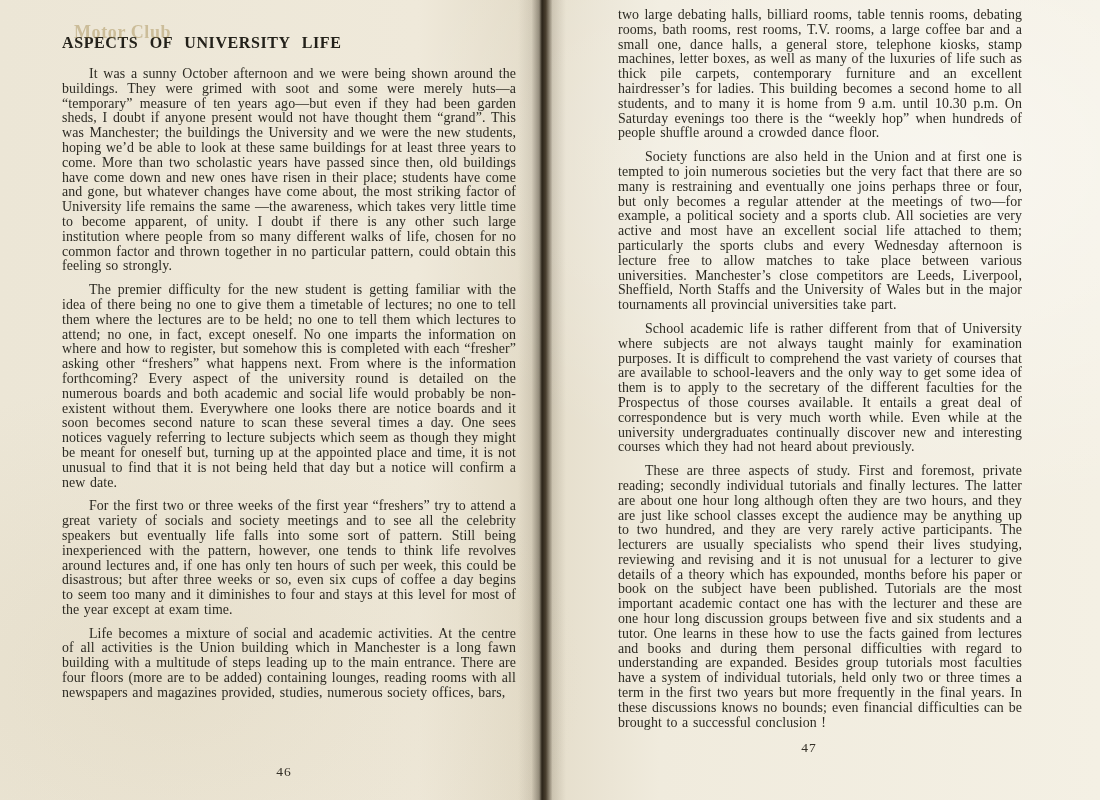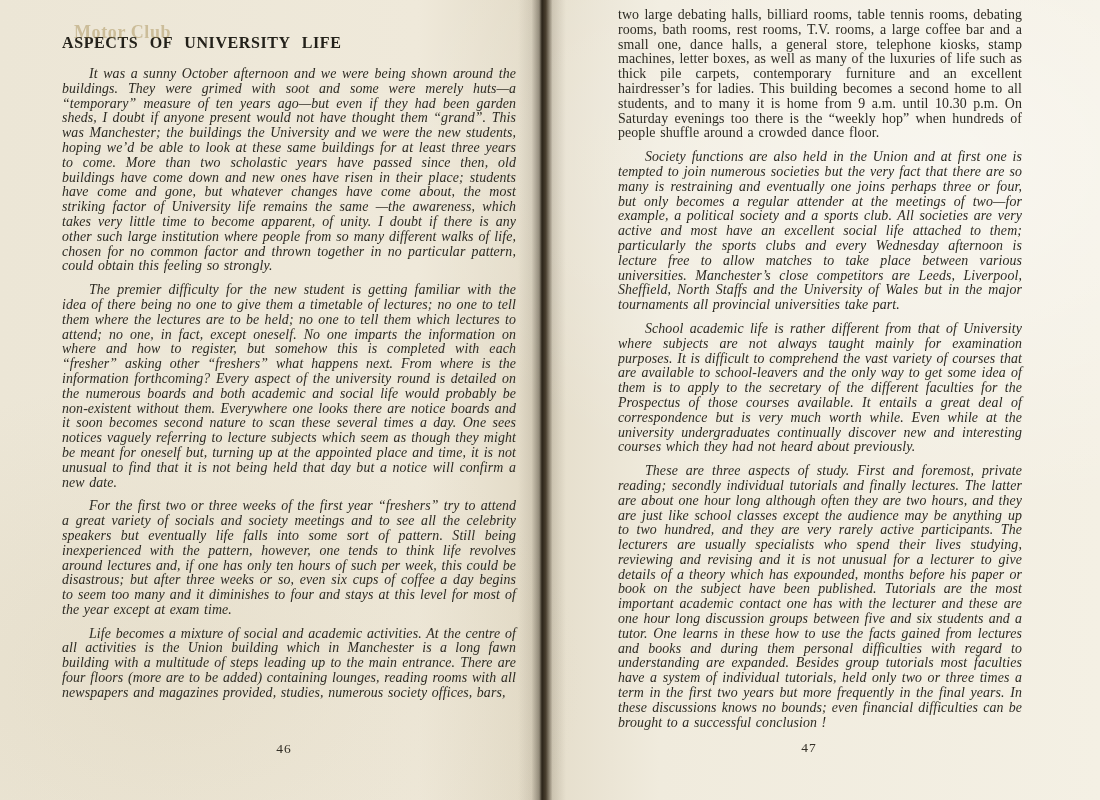--- a/index.html
+++ b/index.html
@@ -71,36 +71,35 @@
   .para {
     margin: 0 14px 9px 0;
     font-size: 13.9px;
     line-height: 14.8px;
     text-align: justify;
     word-spacing: 1px;
     letter-spacing: 0.1px;
   }
   .para.indent {
     text-indent: 27px;
-    font-style: italic;
   }
   .para.tight {
     margin-bottom: 0;
   }
   .pagenum {
     position: absolute;
     bottom: 8px;
     width: 100%;
     text-align: center;
     font-size: 13.5px;
     letter-spacing: 1px;
     color: #33criteria;
     color: #332f26;
   }
-  .page-left .pagenum { bottom: 23px; text-indent: -24px; }
+  .page-left .pagenum { bottom: 0; text-indent: -24px; }
   .page-right .pagenum { bottom: 24px; text-indent: -36px; }
 </style>
 </head>
 <body>
 
 <div class="spread">
 
   <div class="gutter"></div>
 
   <div class="page page-left">

